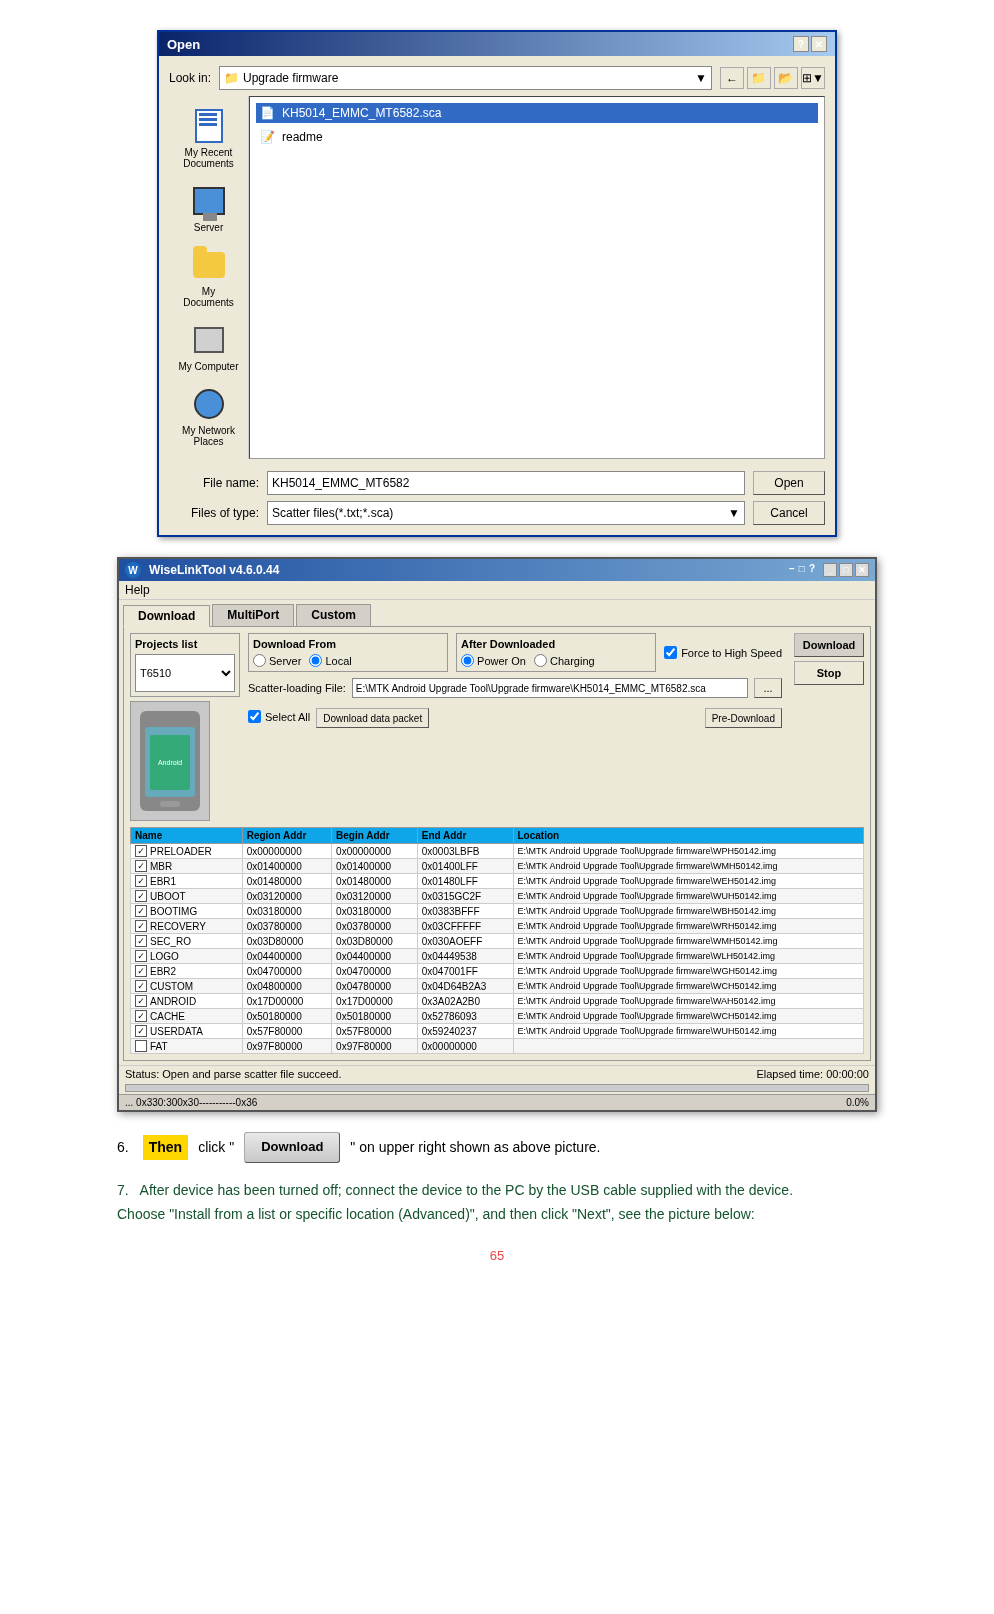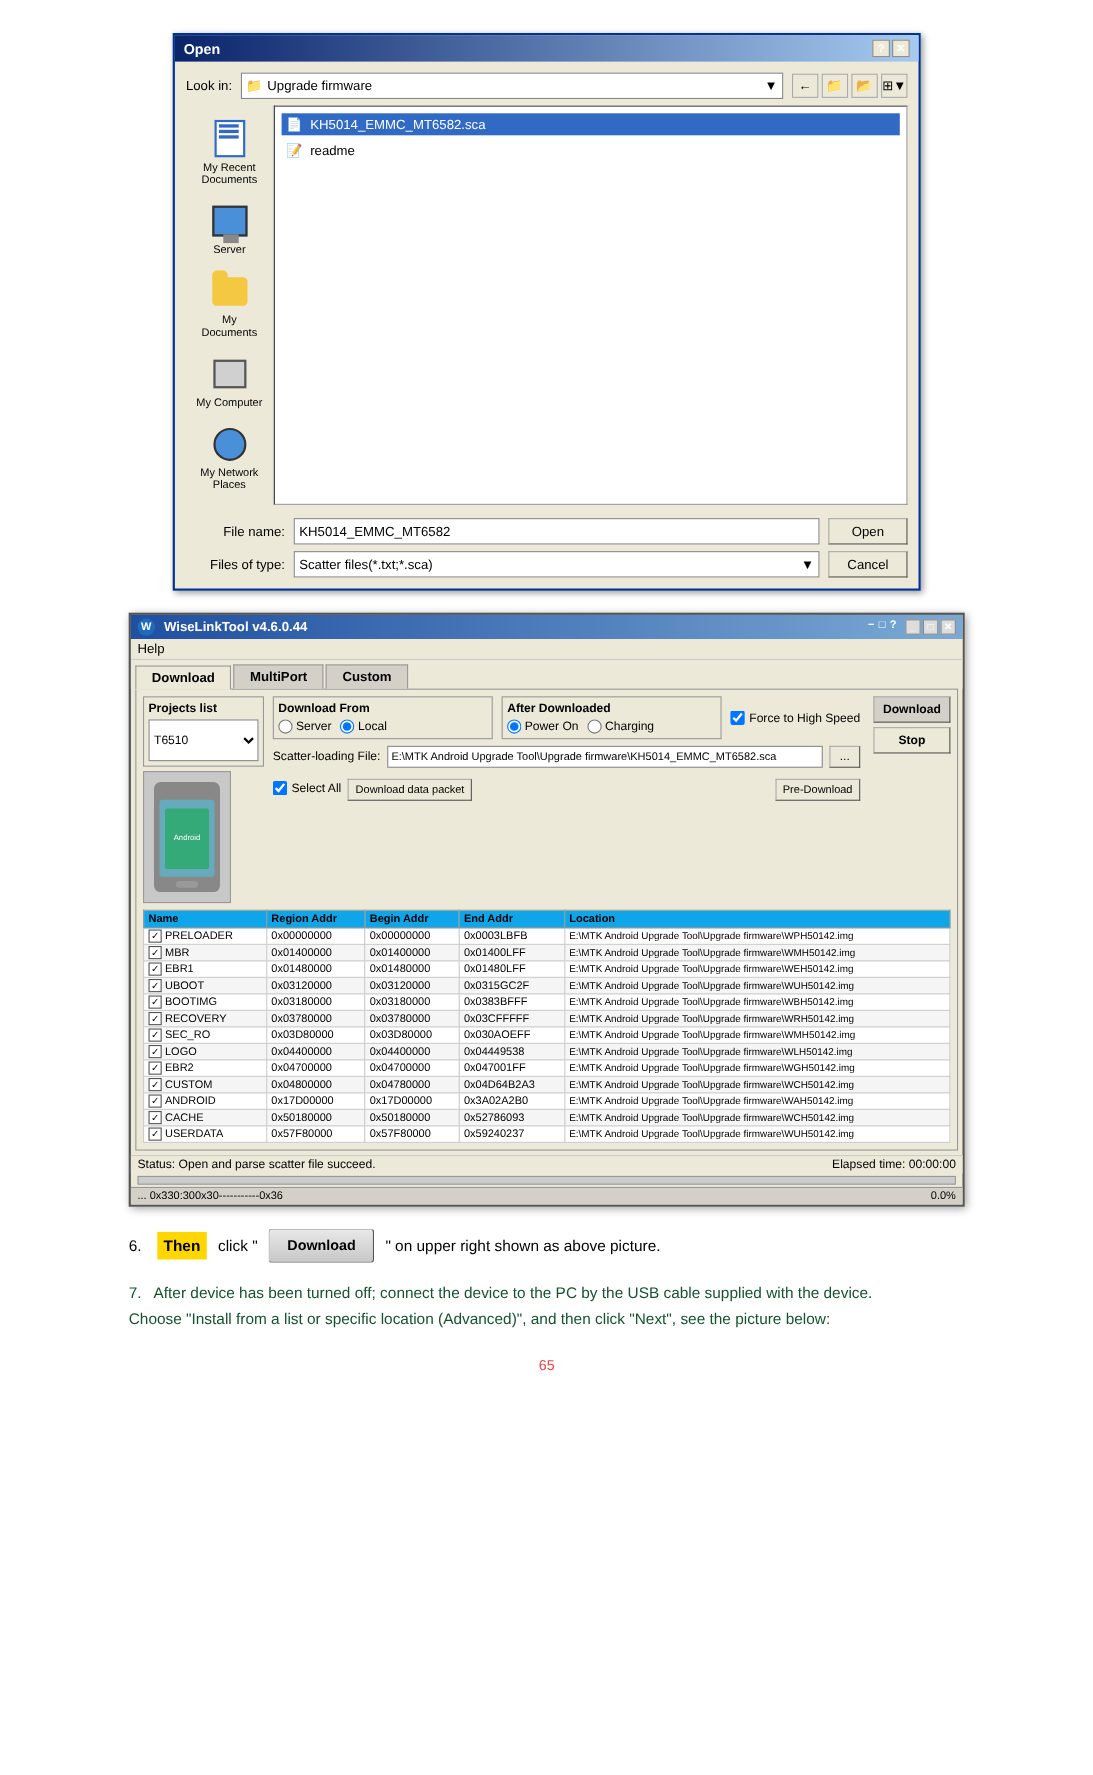--- a/index.html
+++ b/index.html
@@ -885,20 +885,32 @@
         <div class="check-cell">
           <div class="check-box checked"></div>
           <span>USERDATA</span>
         </div>
       </td>
       <td>0x57F80000</td>
       <td>0x57F80000</td>
       <td>0x59240237</td>
       <td style="font-size:9px;">E:\MTK Android Upgrade Tool\Upgrade firmware\WUH50142.img</td>
     </tr>
+          <tr>
+      <td>
+        <div class="check-cell">
+          <div class="check-box "></div>
+          <span>FAT</span>
+        </div>
+      </td>
+      <td>0x97F80000</td>
+      <td>0x97F80000</td>
+      <td>0x00000000</td>
+      <td style="font-size:9px;"></td>
+    </tr>
         </tbody>
     </table>
   </div>
 
   <div class="status-bar">
     <span>Status:  Open and parse scatter file succeed.</span>
     <span>Elapsed time: 00:00:00</span>
   </div>
   <div class="progress-bar-outer">
     <div class="progress-bar-inner"></div>

